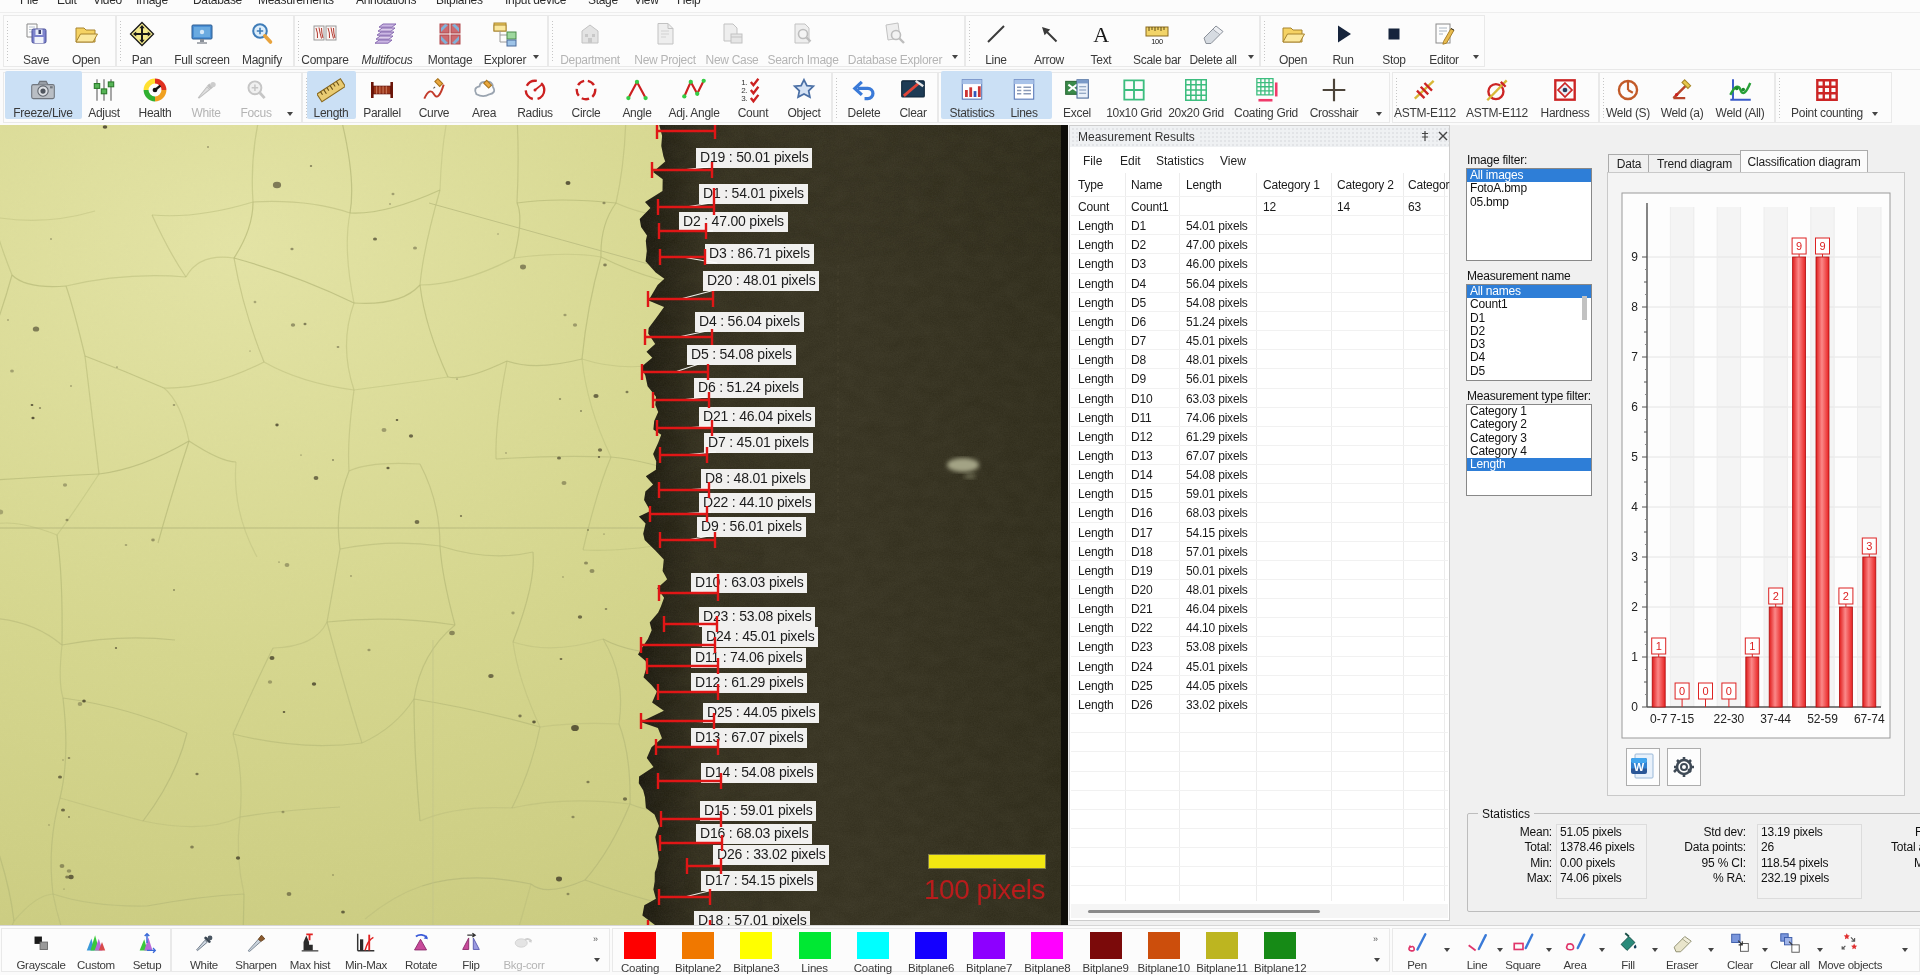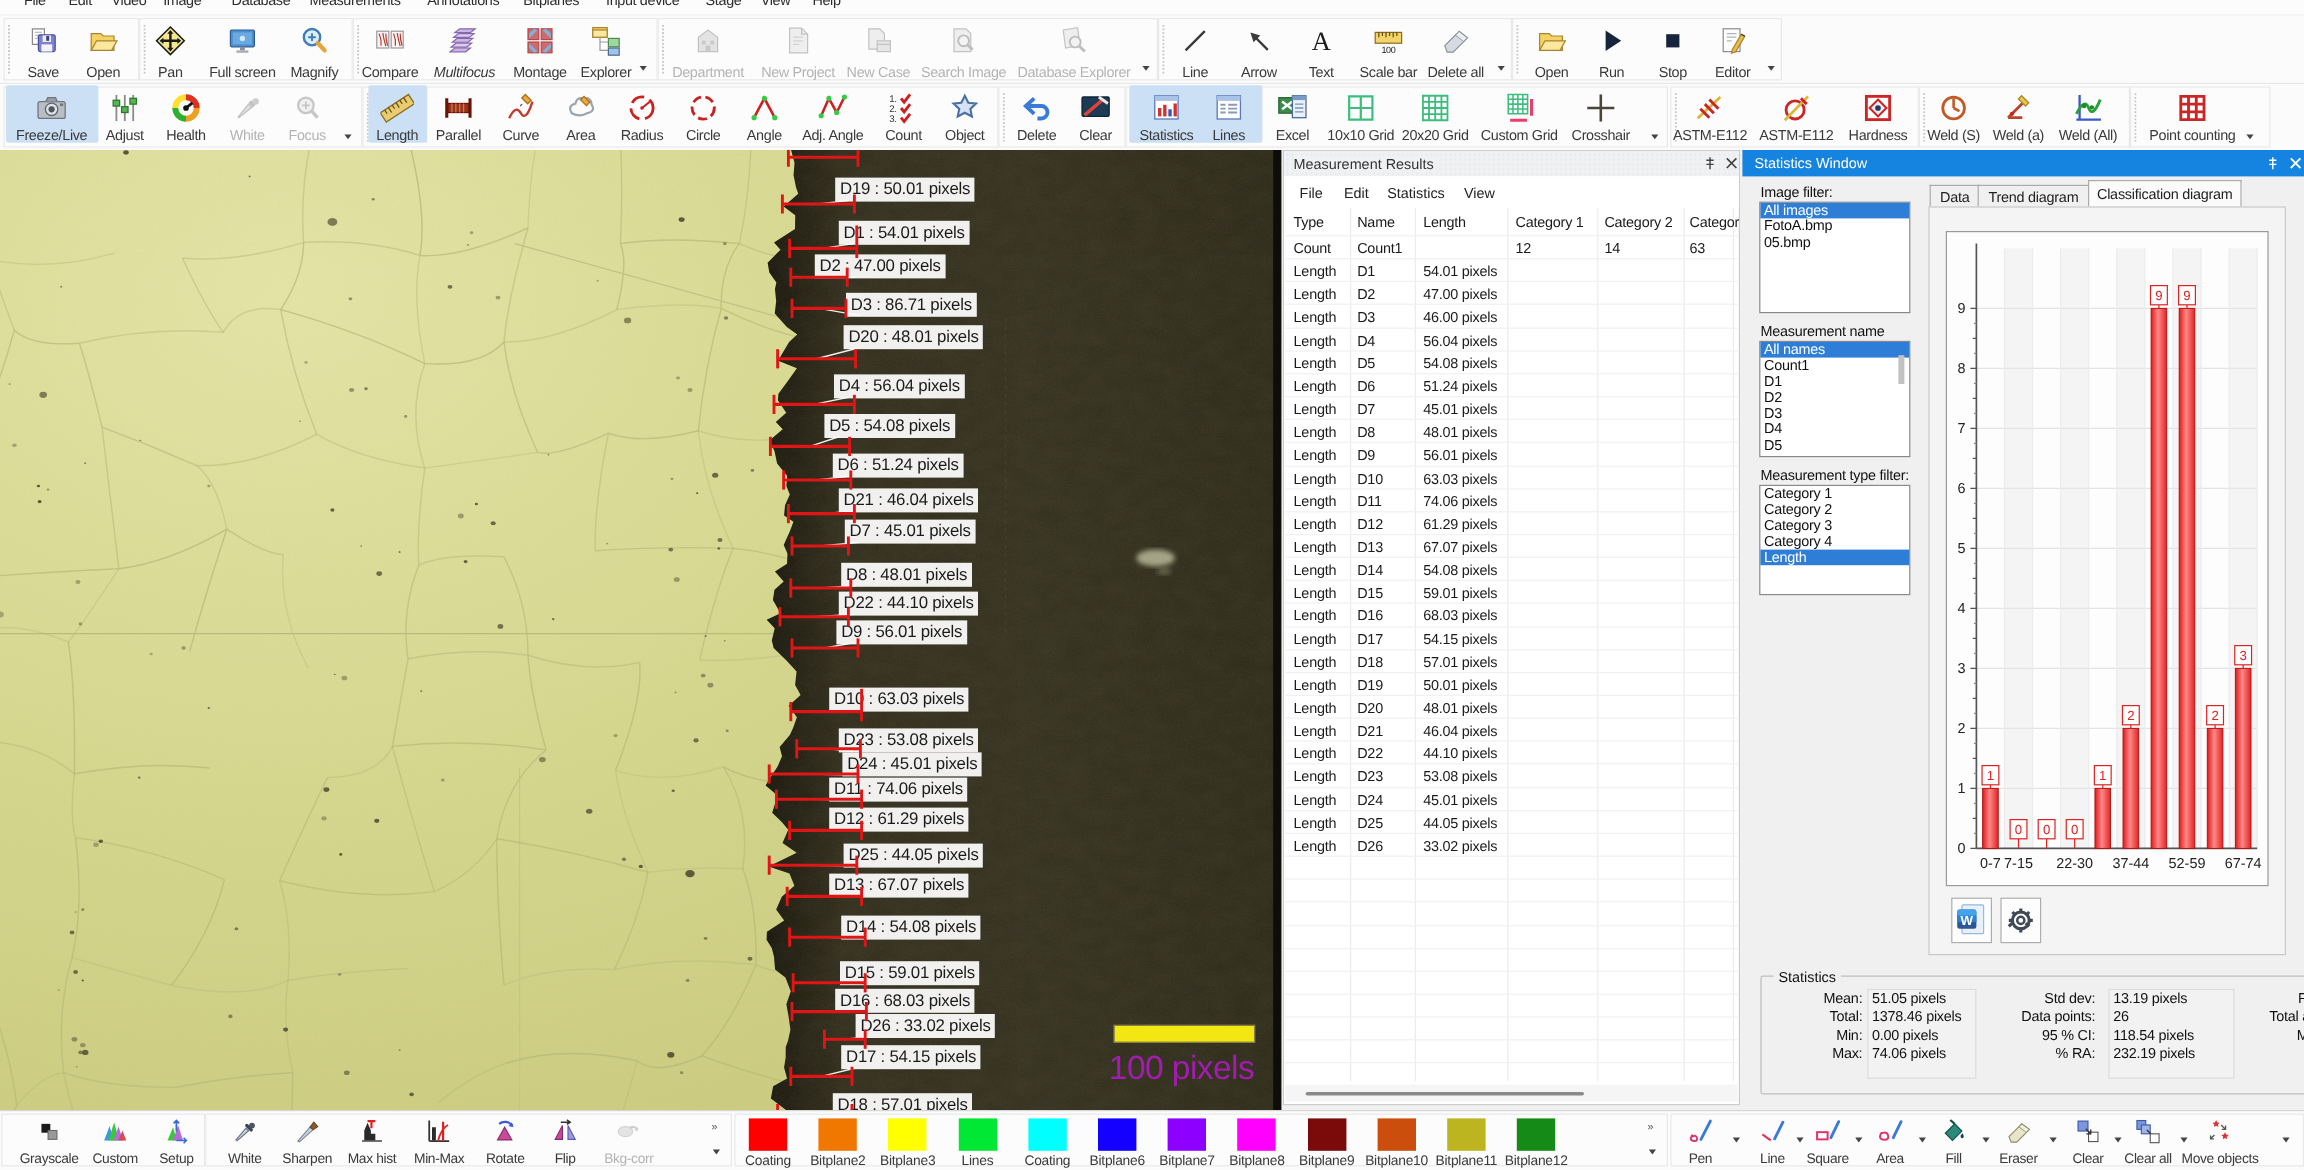--- a/index.html
+++ b/index.html
@@ -345,21 +345,21 @@
       <div class="tbi" style="left: 1105px; top: 6px; width: 58px; height: 48px;"><svg width="28" height="28" viewBox="0 0 26 26">
           <path d="M4 4 h18 v18 h-18 z M13 4 v18 M4 13 h18" stroke="#3cbd7e" fill="none" stroke-width="1.7"></path>
         </svg><span style="position:relative;top:2px">10x10 Grid</span></div>
       <div class="tbi" style="left: 1167px; top: 6px; width: 58px; height: 48px;"><svg width="28" height="28" viewBox="0 0 26 26">
           <path d="M3.5 3.5 h19 v19 h-19 z M8.2 3.5 v19 M13 3.5 v19 M17.8 3.5 v19 M3.5 8.2 h19 M3.5 13 h19 M3.5 17.8 h19" stroke="#3cbd7e" fill="none" stroke-width="1.4"></path>
         </svg><span style="position:relative;top:2px">20x20 Grid</span></div>
       <div class="tbi" style="left: 1232px; top: 6px; width: 68px; height: 48px;"><svg width="28" height="28" viewBox="0 0 26 26">
           <path d="M4.5 2.5 h15 v15 h-15 z M8.2 2.5 v15 M12 2.5 v15 M15.8 2.5 v15 M4.5 6.2 h15 M4.5 10 h15 M4.5 13.8 h15" stroke="#3cbd7e" fill="none" stroke-width="1.2"></path>
           <path d="M22.5 6 v13" stroke="#f03a6a" stroke-width="2.4"></path>
           <path d="M6 22.5 h13" stroke="#f03a6a" stroke-width="2.4"></path>
-        </svg><span style="position:relative;top:2px">Custom Grid</span></div>
+        </svg><span style="position:relative;top:2px">Coating Grid</span></div>
       <div class="tbi" style="left: 1308px; top: 6px; width: 52px; height: 48px;"><svg width="28" height="28" viewBox="0 0 26 26">
           <path d="M13 2.5 v21 M2.5 13 h21" stroke="#4c443a" stroke-width="2"></path>
         </svg><span style="position:relative;top:2px">Crosshair</span></div>
       <div class="dd" style="left:1376px;top:42px"></div>
       <div class="grp" style="left:1392px;width:205px">
         <div class="grip"></div>
       </div>
       <div class="tbi" style="left: 1394px; top: 6px; width: 62px; height: 48px;"><svg width="28" height="28" viewBox="0 0 26 26">
           <path d="M3.5 21 L21 4.5" stroke="#d8b838" stroke-width="2.2"></path>
           <path d="M5.5 13.5 l7 7 M9 10 l7 7 M12.5 6.5 l7 7" stroke="#cc2525" stroke-width="2.2"></path>
@@ -820,21 +820,21 @@
           <line x1="721" y1="733" x2="721" y2="749" stroke="#e01616" stroke-width="2.4"></line>
           <line x1="659" y1="772" x2="710" y2="772" stroke="#e01616" stroke-width="2.6"></line>
           <line x1="659" y1="764" x2="659" y2="780" stroke="#e01616" stroke-width="2.4"></line>
           <line x1="710" y1="764" x2="710" y2="780" stroke="#e01616" stroke-width="2.4"></line>
           <line x1="648" y1="803" x2="710" y2="803" stroke="#e01616" stroke-width="2.6"></line>
           <line x1="648" y1="795" x2="648" y2="811" stroke="#e01616" stroke-width="2.4"></line>
           <line x1="710" y1="795" x2="710" y2="811" stroke="#e01616" stroke-width="2.4"></line>
         </svg>
       </div>
       <div style="position:absolute;left:928px;top:729px;width:118px;height:15px;background:#f2e712;border:1px solid rgba(40,40,120,0.55);box-sizing:border-box"></div>
-      <div style="position:absolute;left:924px;top:749px;color:#a21caf;font-size:28px;letter-spacing:-0.5px">100 pixels</div>
+      <div style="position:absolute;left:924px;top:749px;color:#b91c1c;font-size:28px;letter-spacing:-0.5px">100 pixels</div>
     </div>
 <div id="mrp">
       <div id="mrp-title">
         <span>Measurement Results</span>
         <svg width="12" height="12" viewBox="0 0 12 12" style="position:absolute;left:349px;top:4px">
           <path d="M6 1 v6 M3 7 h6 M3 3.5 h6 M6 7 v4" stroke="#444" stroke-width="1.2" fill="none"></path>
         </svg>
         <svg width="12" height="12" viewBox="0 0 12 12" style="position:absolute;left:367px;top:4px">
           <path d="M2 2 L10 10 M10 2 L2 10" stroke="#444" stroke-width="1.4"></path>
         </svg>
@@ -974,29 +974,20 @@
       <div class="gridh" style="top:663.65px;width:377px"></div>
       <div class="gridh" style="top:682.8px;width:377px"></div>
       <div class="gridh" style="top:701.9499999999999px;width:377px"></div>
       <div class="gridh" style="top:721.0999999999999px;width:377px"></div>
       <div class="gridh" style="top:740.25px;width:377px"></div>
       <div class="gridh" style="top:759.4px;width:377px"></div>
       <div style="position:absolute;left:1px;top:778px;width:377px;height:14px;background:#f5f5f5"></div>
       <div style="position:absolute;left:18px;top:784px;width:232px;height:3px;background:#8a8a8a;border-radius:2px"></div>
     </div>
 <div id="swin">
-      <div id="swin-title">
-        <span style="position:absolute;left:10px;top:4px">Statistics Window</span>
-        <svg width="12" height="12" viewBox="0 0 12 12" style="position:absolute;left:436px;top:5px">
-          <path d="M6 1 v6 M3 7 h6 M3 3.5 h6 M6 7 v4" stroke="#fff" stroke-width="1.2" fill="none"></path>
-        </svg>
-        <svg width="12" height="12" viewBox="0 0 12 12" style="position:absolute;left:455px;top:5px">
-          <path d="M2 2 L10 10 M10 2 L2 10" stroke="#fff" stroke-width="1.5"></path>
-        </svg>
-      </div>
       <div class="slabel" style="left:15px;top:28px">Image filter:</div>
       <div class="listbox" style="left:14px;top:43px;width:126px;height:93px">
         <div class="li sel">All images</div>
         <div class="li">FotoA.bmp</div>
         <div class="li">05.bmp</div>
       </div>
       <div class="slabel" style="left:15px;top:144px">Measurement name</div>
       <div class="listbox" style="left:14px;top:159px;width:126px;height:97px">
         <div class="li sel">All names</div>
         <div class="li">Count1</div>

